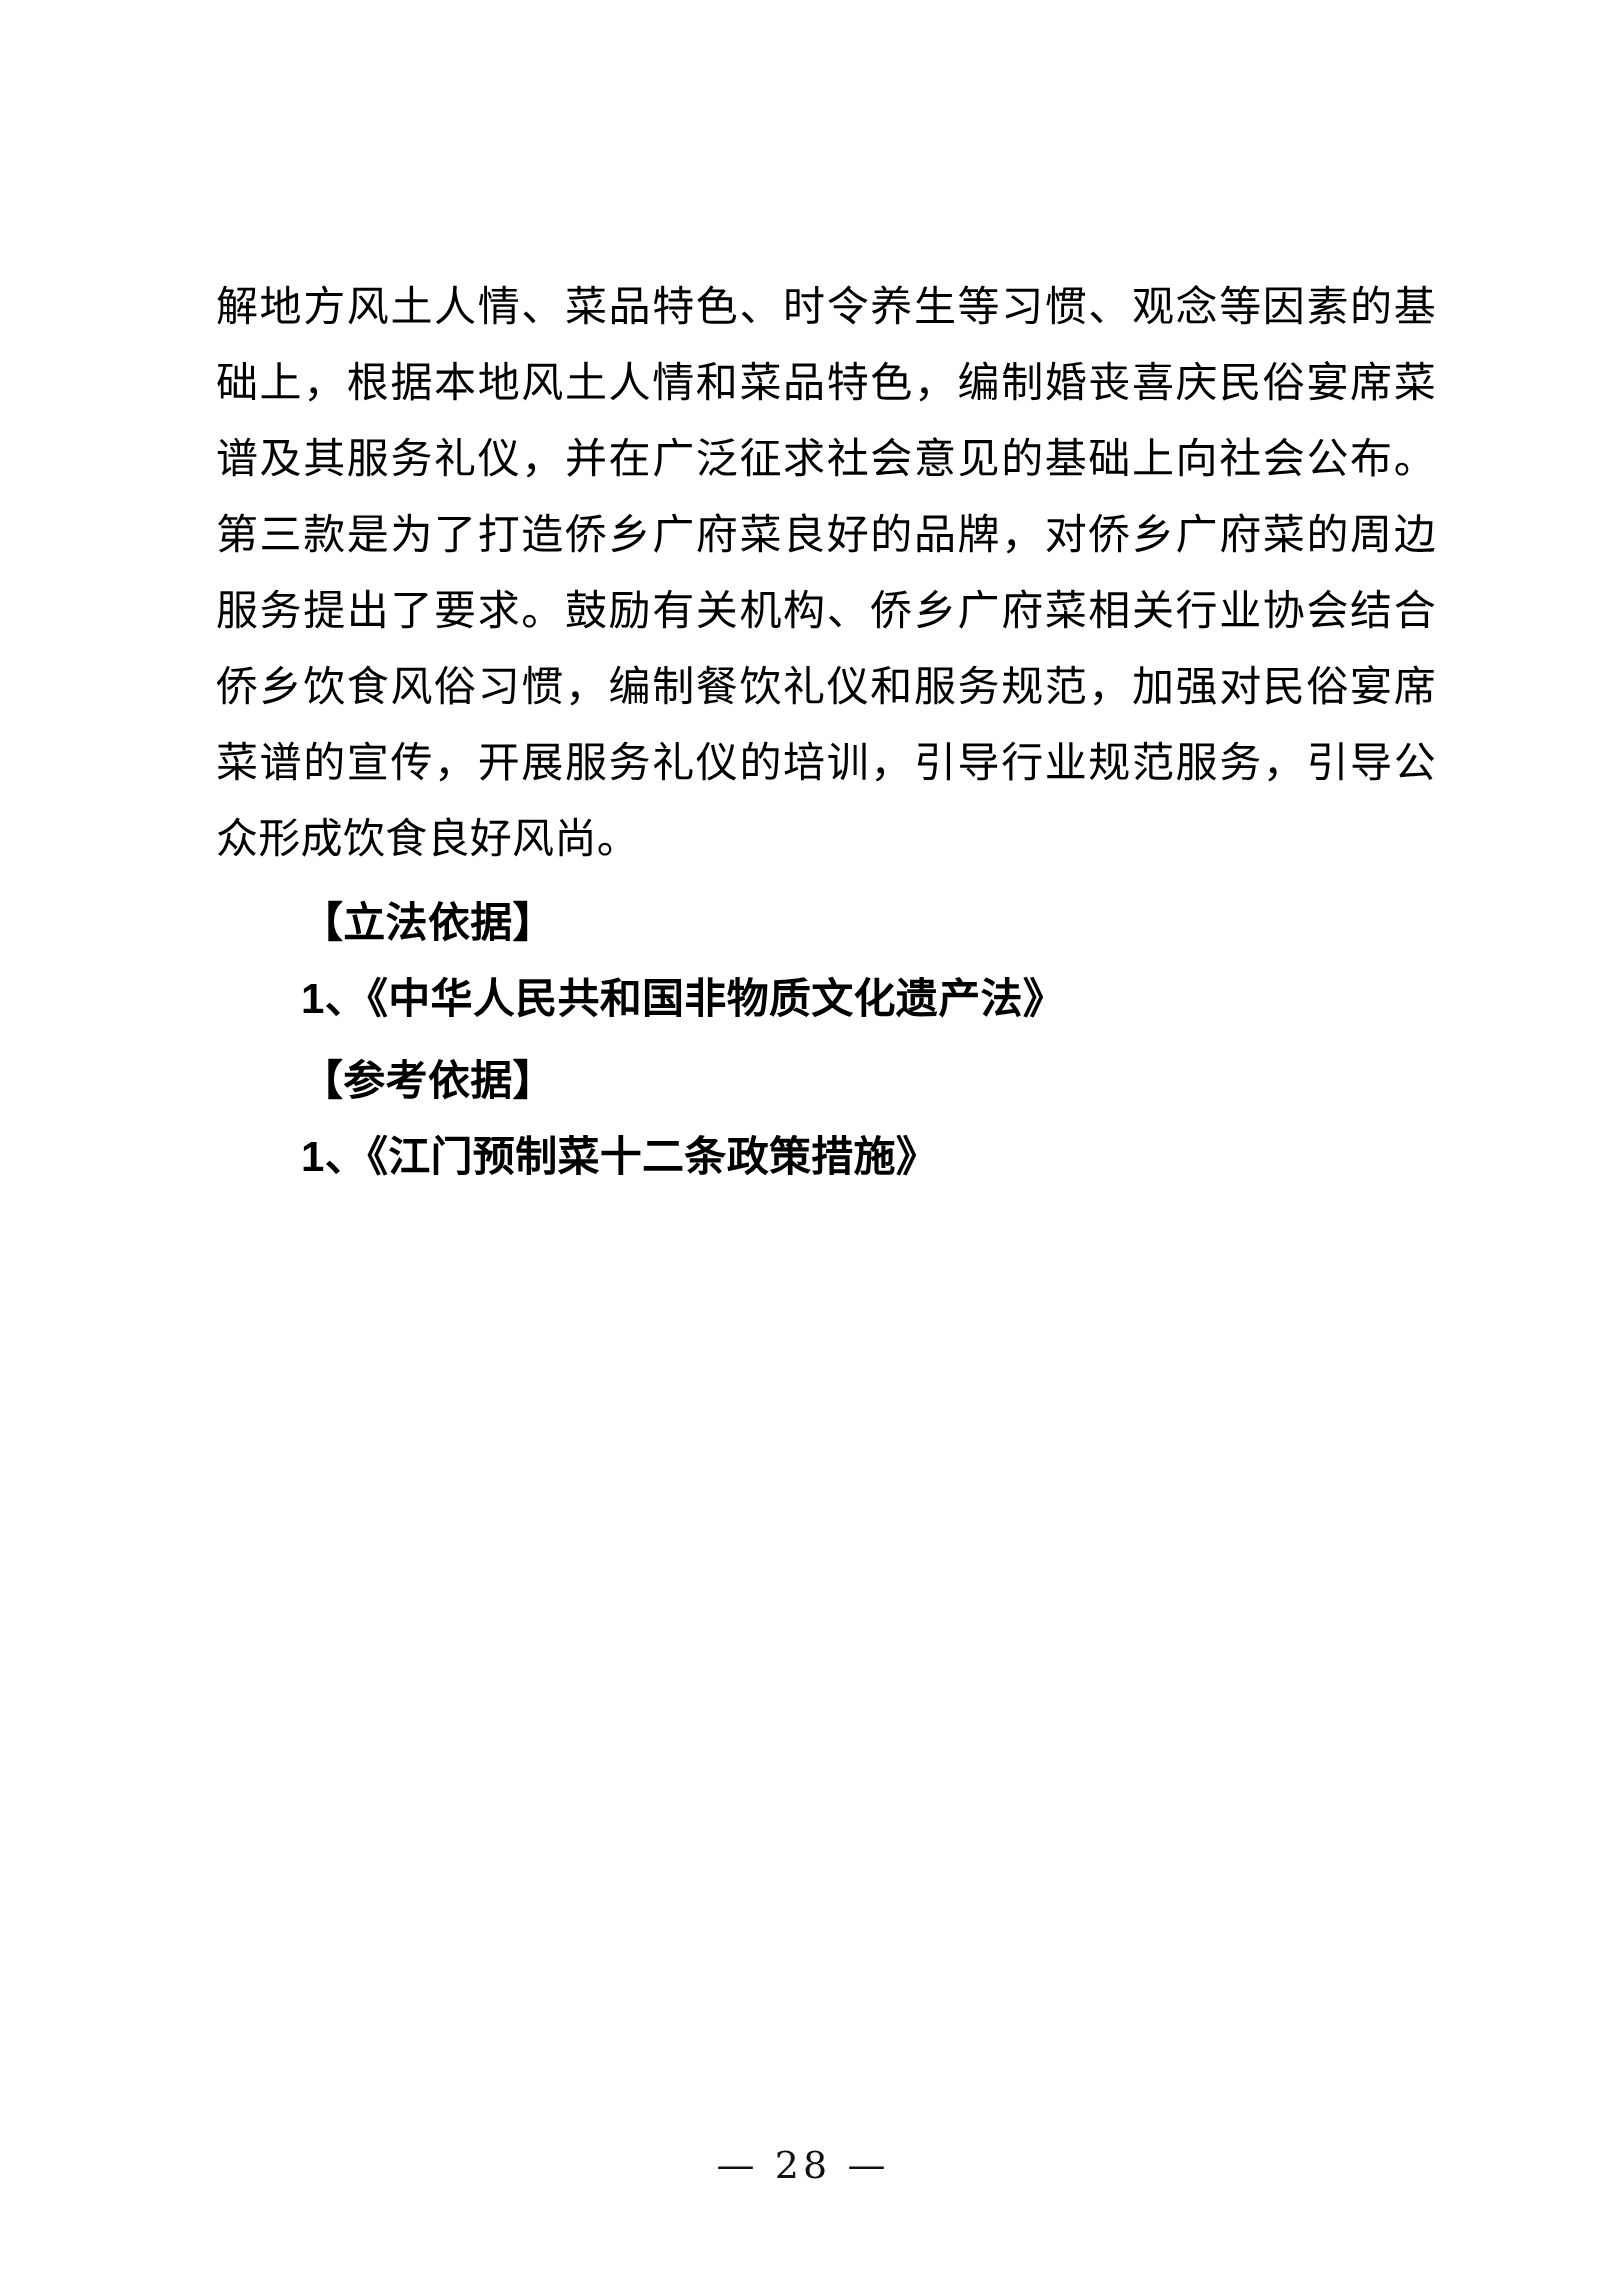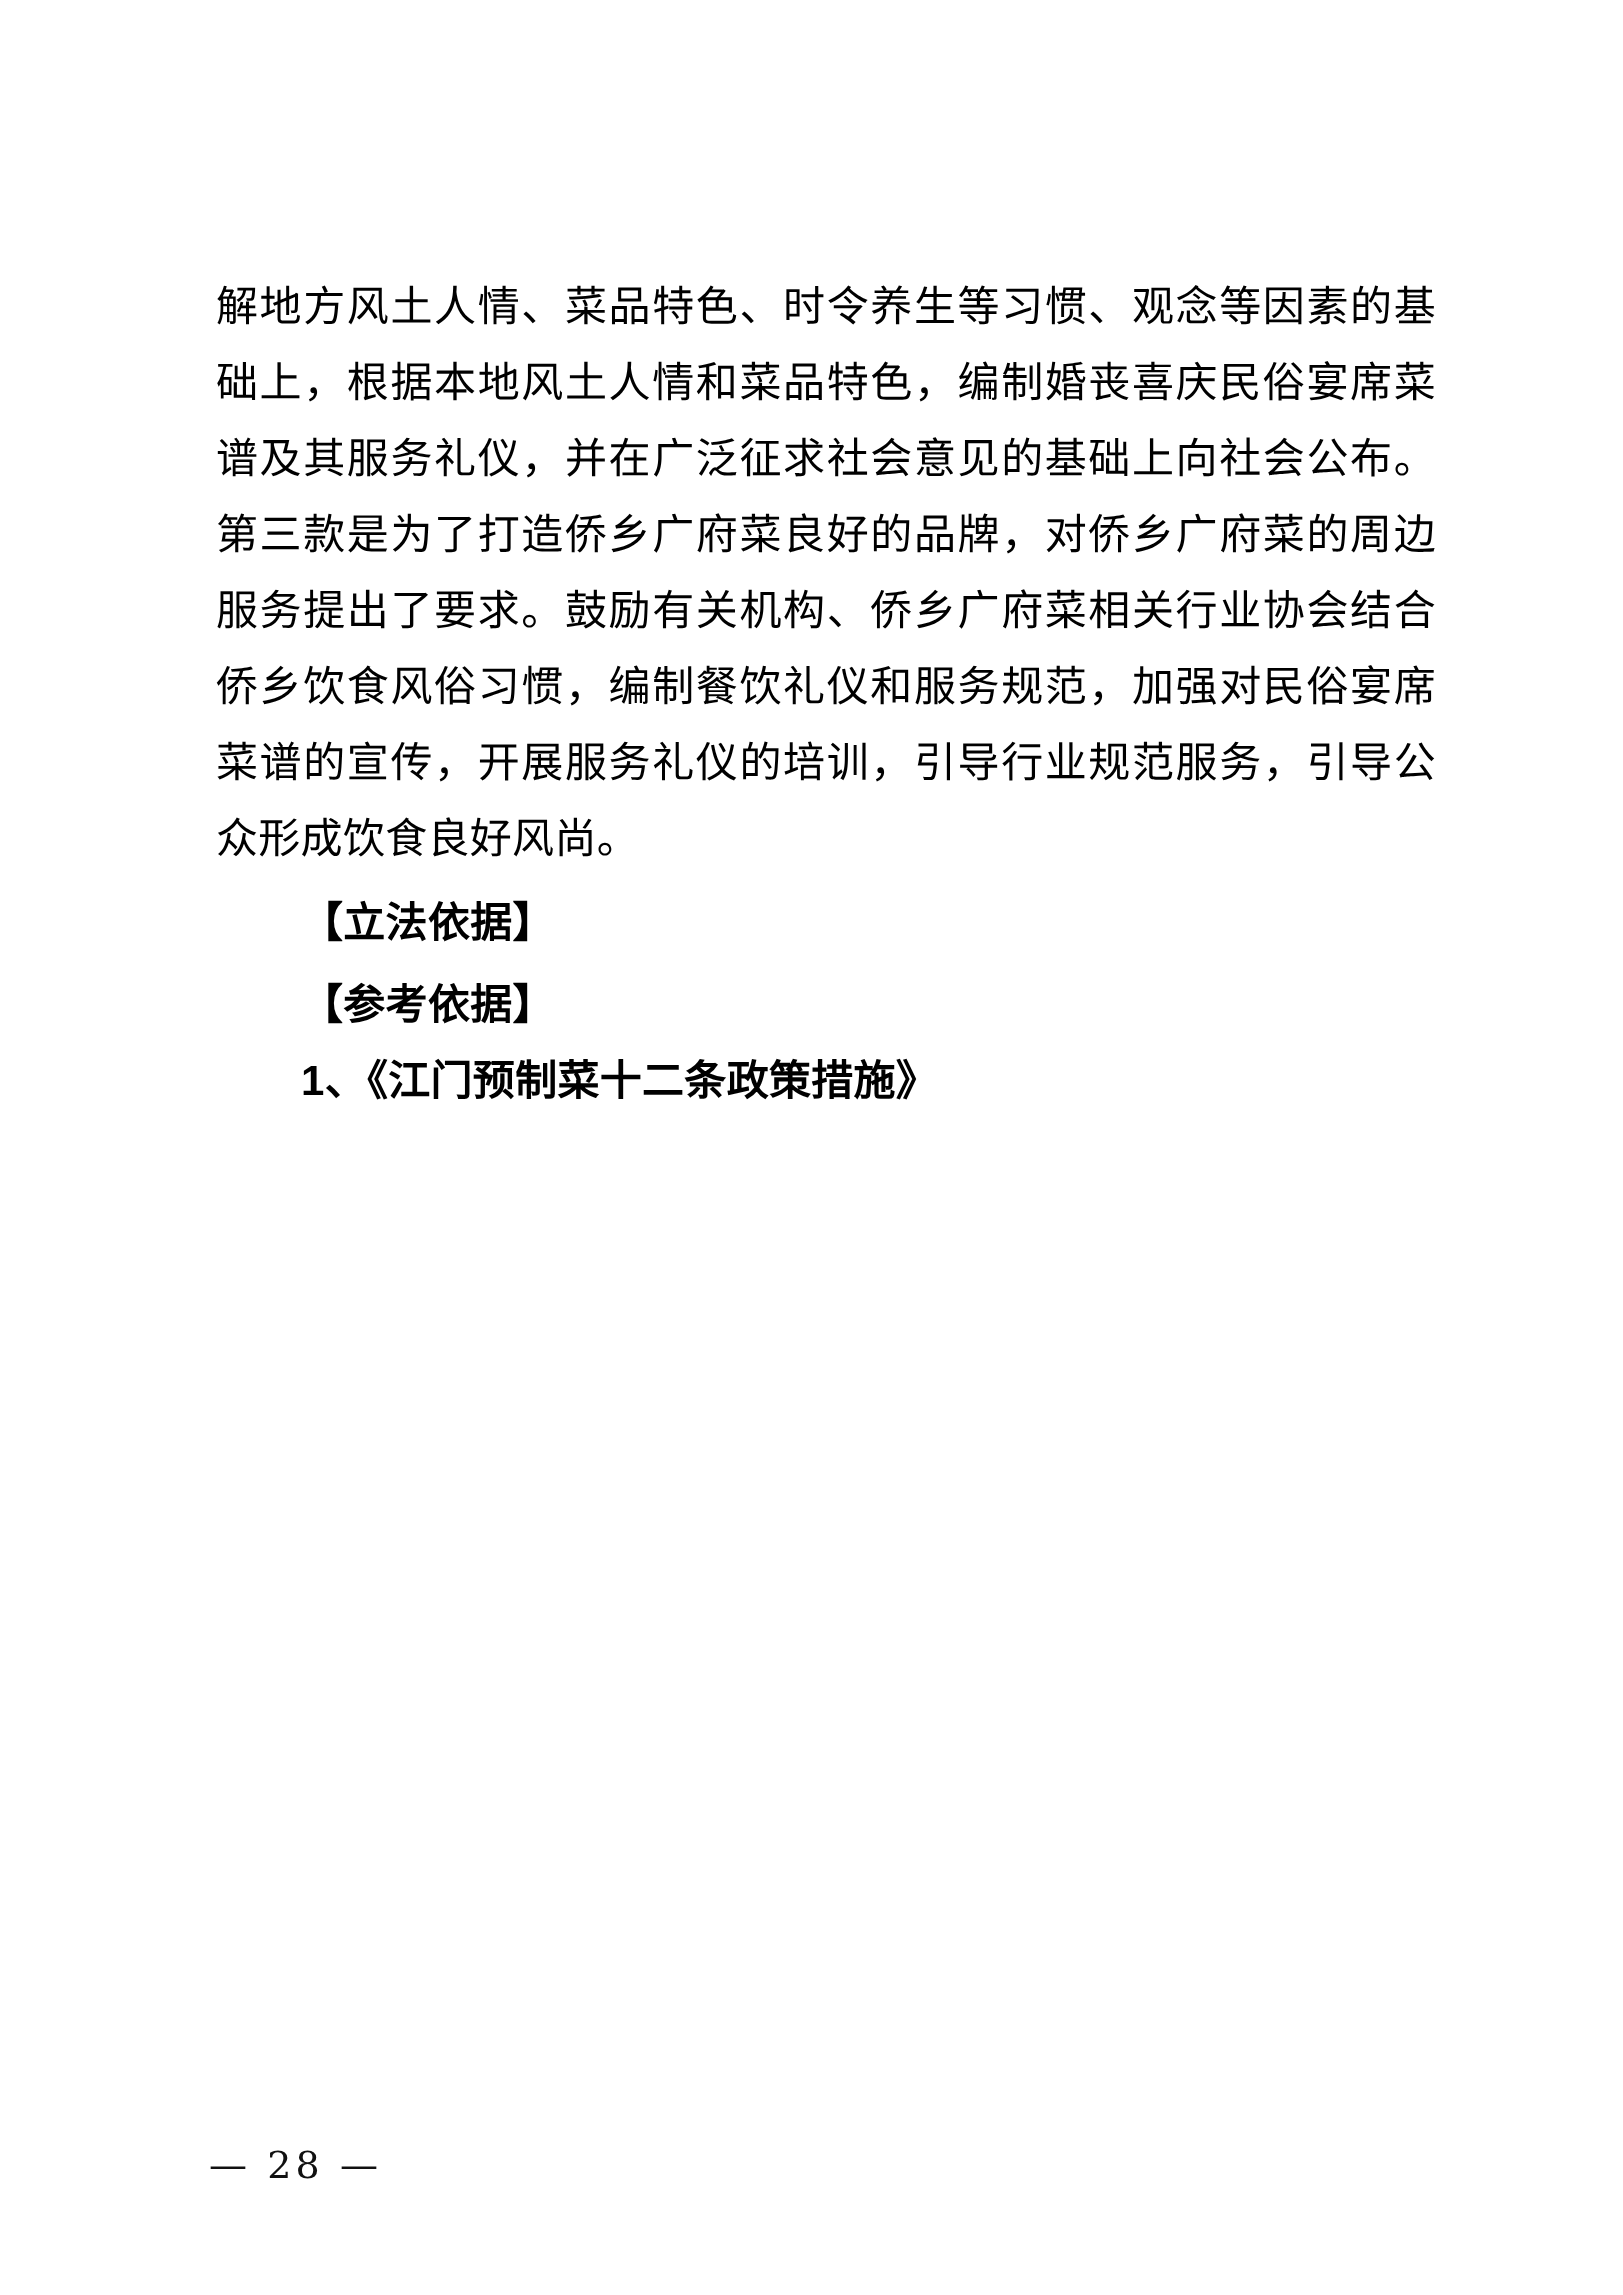--- a/index.html
+++ b/index.html
@@ -57,21 +57,21 @@
   }
   .gap-sm { height: 5.5px; }
   .gap-md { height: 9.5px; }
 
   
   .footer {
     position: absolute;
     left: 0;
     top: 2141px;
     width: 1386px;
-    text-align: left;
+    text-align: center;
     padding-left: 198px;
     box-sizing: border-box;
   }
   .page-number {
     font-size: 38px;
     line-height: 48px;
     font-family: "DejaVu Serif", "Liberation Serif", serif;
     letter-spacing: 4.1px;
     color: #111111;
   }
@@ -82,20 +82,21 @@
 <div class="page">
 
   <div class="content">
 
     <p class="para cont">解地方风土人情、菜品特色、时令养生等习惯、观念等因素的基础上，根据本地风土人情和菜品特色，编制婚丧喜庆民俗宴席菜谱及其服务礼仪，并在广泛征求社会意见的基础上向社会公布。第三款是为了打造侨乡广府菜良好的品牌，对侨乡广府菜的周边服务提出了要求。鼓励有关机构、侨乡广府菜相关行业协会结合侨乡饮食风俗习惯，编制餐饮礼仪和服务规范，加强对民俗宴席菜谱的宣传，开展服务礼仪的培训，引导行业规范服务，引导公众形成饮食良好风尚。</p>
 
     <div class="gap-sm"></div>
 
     <p class="heading">【立法依据】</p>
 
+    <p class="heading">1、《中华人民共和国非物质文化遗产法》</p>
 
 
     <div class="gap-sm"></div>
 
     <p class="heading">【参考依据】</p>
 
     <p class="heading">1、《江门预制菜十二条政策措施》</p>
 
 
     <div class="gap-md"></div>

